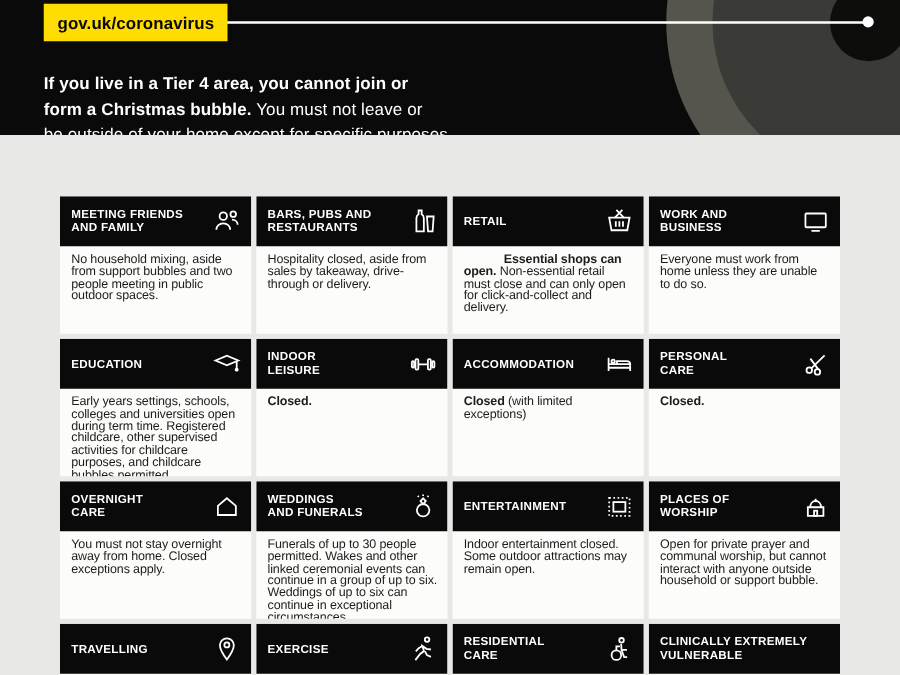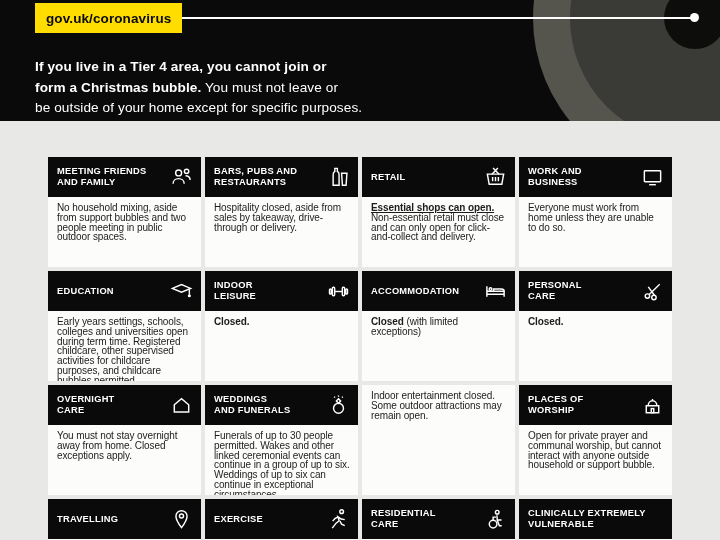--- a/index.html
+++ b/index.html
@@ -1,21 +1,21 @@
 <!DOCTYPE html>
 <html><head>
 <meta charset="utf-8">
 <style>
   html,body{margin:0;padding:0;}
   body{
     width:720px;height:540px;overflow:hidden;position:relative;
     background:#e8e8e6;font-family:"Liberation Sans",sans-serif;
   }
   
-  .hero{position:absolute;left:0;top:0;width:720px;height:121px;background:#0a0a0a;overflow:hidden;}
+  .hero{position:absolute;left:0;top:0;width:720px;height:108px;background:#0a0a0a;overflow:hidden;}
   .ring-outer{position:absolute;left:533px;top:-144px;width:324px;height:324px;border-radius:50%;background:#55554e;}
   .ring-mid{position:absolute;left:570px;top:-107px;width:250px;height:250px;border-radius:50%;background:#3a3a37;}
   .ring-inner{position:absolute;left:664px;top:-13px;width:62px;height:62px;border-radius:50%;background:#0d0d0c;}
   .hline{position:absolute;left:168px;top:17px;width:526px;height:2px;background:#ffffff;}
   .hdot{position:absolute;left:690px;top:13px;width:9px;height:9px;border-radius:50%;background:#ffffff;}
   .badge{
     position:absolute;left:35px;top:3px;height:30px;background:#ffdd00;color:#0a0a0a;
     font-weight:bold;font-size:13.5px;display:flex;align-items:center;padding:0 11px;letter-spacing:.1px;
   }
   .headline{position:absolute;left:35px;top:57px;color:#ffffff;font-size:13.6px;line-height:20.5px;letter-spacing:.1px;}
@@ -28,21 +28,21 @@
   .card{height:110px;background:#fcfcfb;overflow:hidden;}
   .card-head{
     height:40px;background:#0a0a0a;color:#fff;box-sizing:border-box;
     display:flex;align-items:center;justify-content:space-between;padding:0 8px 0 9px;
   }
   .card-title{font-size:9.3px;font-weight:bold;line-height:10.8px;white-space:pre-line;letter-spacing:.25px;}
   .icon{flex:0 0 auto;margin-left:4px;}
   .icon svg{display:block;width:23px;height:23px;stroke:#ffffff;fill:none;stroke-width:1.5;}
   .card-body{padding:6px 8px 0 9px;font-size:10px;line-height:9.8px;color:#1c1c1c;letter-spacing:-.1px;}
   .lead{font-weight:bold;}
-  .lead.u{text-decoration:underline;}
+  .lead.u{margin-left:32px;}
 </style>
 </head>
 <body>
 
 <div class="hero">
   <div class="ring-outer"></div>
   <div class="ring-mid"></div>
   <div class="ring-inner"></div>
   <div class="hline"></div>
   <div class="hdot"></div>
@@ -198,20 +198,29 @@
             <circle cx="12" cy="14.8" r="5.2"></circle>
             <path d="M9.8 7.2L12 4.9l2.2 2.3L12 9.7z"></path>
             <path d="M12 2.9V1.6M8.4 3.7l-.9-.9M15.6 3.7l.9-.9"></path>
           </svg>
       </span>
     </div>
     <div class="card-body"><span>Funerals of up to 30 people permitted. Wakes and other linked ceremonial events can continue in a group of up to six. Weddings of up to six can continue in exceptional circumstances.</span></div>
   </div>
 
   <div class="card">
+    <div class="card-head">
+      <div class="card-title">ENTERTAINMENT</div>
+      <span class="icon">
+        <svg viewBox="0 0 24 24">
+            <rect x="3.5" y="4.5" width="17" height="15" stroke-dasharray="1.4 2.1"></rect>
+            <rect x="7" y="8" width="10" height="8"></rect>
+          </svg>
+      </span>
+    </div>
     <div class="card-body"><span>Indoor entertainment closed. Some outdoor attractions may remain open.</span></div>
   </div>
 
   <div class="card">
     <div class="card-head">
       <div class="card-title">PLACES OF
 WORSHIP</div>
       <span class="icon">
         <svg viewBox="0 0 24 24">
             <path d="M5.5 19.5v-7.2h13v7.2z"></path>

